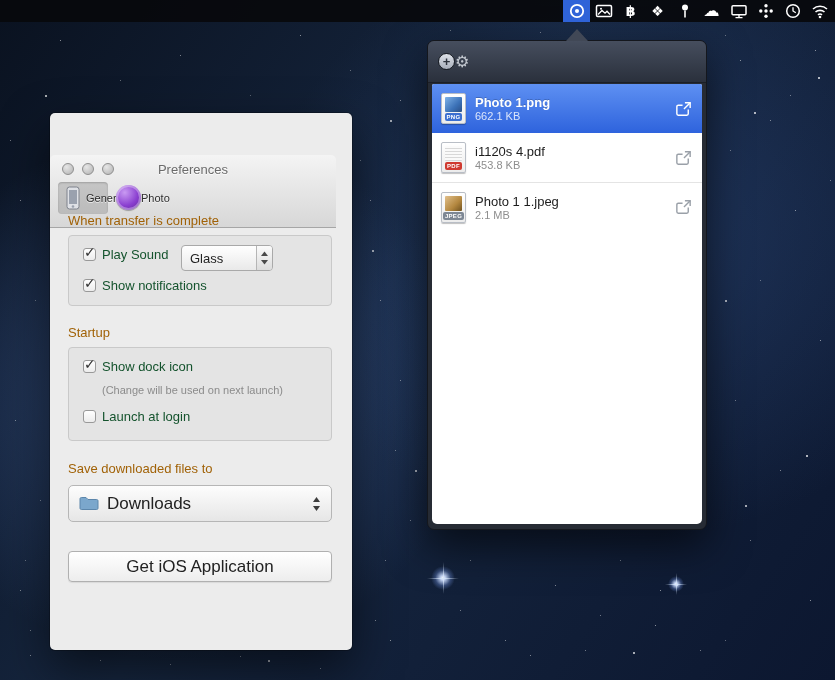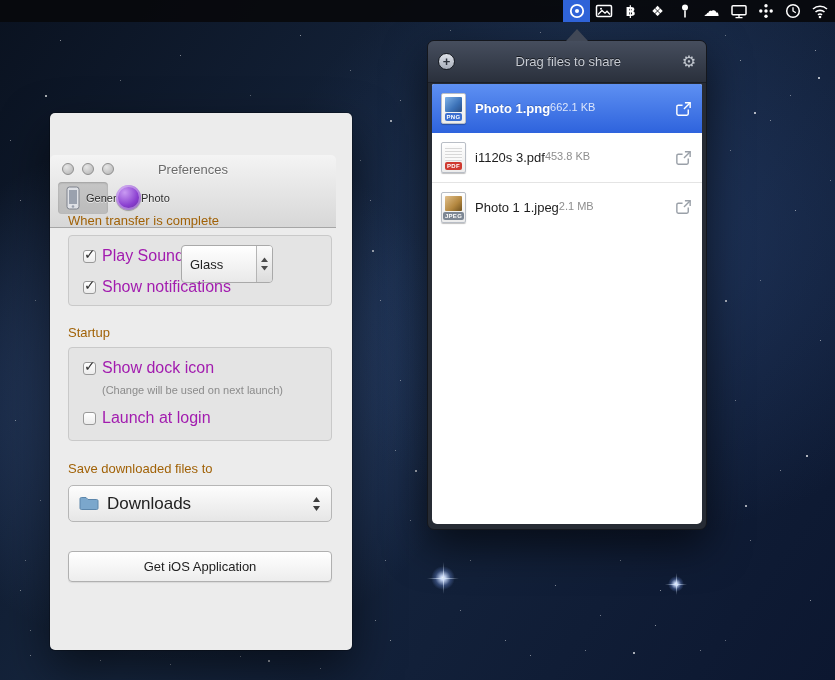--- a/index.html
+++ b/index.html
@@ -80,21 +80,21 @@
     border-radius:2px;margin-right:9px;position:relative;display:flex;flex-direction:column;
     align-items:center;justify-content:flex-end;box-shadow:0 1px 1px rgba(0,0,0,.25);flex:none;}
   .doc .thumb{position:absolute;top:3px;left:3px;right:3px;height:15px;border-radius:1px;}
   .doc.png .thumb{background:linear-gradient(135deg,#7fb2e8,#3c72b8 60%,#2a4f86);}
   .doc.jpeg .thumb{background:linear-gradient(135deg,#e2c08b,#b3873f 60%,#70521f);}
   .doc.pdf .thumb{background:repeating-linear-gradient(180deg,#fafafa 0 2px,#d8d8d8 2px 3px);}
   .doc .tag{font-size:6px;font-weight:bold;color:#fff;border-radius:2px;padding:1px 2px;margin-bottom:2px;z-index:1;letter-spacing:.3px;}
   .doc.png .tag{background:#3b6fd1;}
   .doc.pdf .tag{background:#cf3a30;}
   .doc.jpeg .tag{background:#7d8794;}
-  .file-meta{display:flex;flex-direction:row;justify-content:flex-start;min-width:0;}
+  .file-meta{display:flex;flex-direction:column;justify-content:flex-start;min-width:0;}
   .file-name{font-size:13px;color:#1d1d1d;white-space:nowrap;}
   .selected .file-name{color:#fff;font-weight:bold;text-shadow:0 -1px 0 rgba(0,0,0,.2);}
   .file-size{font-size:11px;color:#8e8e8e;margin-top:0;}
   .selected .file-size{color:#dbe5fb;}
   .share-btn{margin-left:auto;background:none;border:none;color:#9aa0a8;cursor:default;display:flex;}
   .selected .share-btn{color:#fff;}
 
   
   .prefs{position:absolute;left:50px;top:113px;width:302px;height:537px;background:#ececec;
     border-radius:5px;box-shadow:0 20px 48px rgba(0,0,0,.55), 0 0 0 1px rgba(0,0,0,.25);z-index:10;}
@@ -112,34 +112,34 @@
   .about-ico{width:25px;height:25px;border-radius:50%;
     background:radial-gradient(circle at 35% 30%,#c99af2,#8a3fd0 55%,#5c2494);
     box-shadow:inset 0 0 0 2px rgba(255,255,255,.35), 0 1px 1px rgba(0,0,0,.3);}
   .tool-label{font-size:11px;color:#2e2e2e;margin-top:1px;text-shadow:0 1px 0 rgba(255,255,255,.7);}
   .sec-label{position:absolute;left:18px;font-size:13px;color:#a16207;}
   .group{position:absolute;left:18px;width:264px;background:#e4e4e4;border:1px solid #c9c9c9;border-radius:4px;}
   .cbrow{position:absolute;display:flex;align-items:center;gap:6px;}
   .cb{width:13px;height:13px;background:linear-gradient(#fff,#ececec);border:1px solid #999;
     border-radius:3px;position:relative;flex:none;}
   .cb .check{position:absolute;top:-5px;left:0px;font-size:14px;font-weight:bold;color:#333;}
-  .cblabel{font-size:16px;color:#a21caf;text-align:center;}
+  .cblabel{font-size:13px;color:#14532d;text-align:center;}
   .note{position:absolute;font-size:11px;color:#8b8b8b;}
-  .popup-sm{position:absolute;left:112px;top:9px;width:92px;height:38px;
+  .popup-sm{position:absolute;left:112px;top:9px;width:92px;height:26px;
     background:linear-gradient(#fff,#e9e9e9);border:1px solid #a9a9a9;border-radius:4px;
     display:flex;align-items:center;font-size:13px;color:#222;padding-left:8px;overflow:hidden;}
   .stepper{margin-left:auto;height:100%;width:16px;border-left:1px solid #b5b5b5;
     background:linear-gradient(#fbfbfb,#dcdcdc);display:flex;align-items:center;justify-content:center;}
   .popup-lg{position:absolute;left:18px;top:372px;width:264px;height:37px;
     background:linear-gradient(#fdfdfd,#e6e6e6);border:1px solid #b6b6b6;border-radius:5px;
     display:flex;align-items:center;padding:0 10px;font-size:17px;color:#222;}
   .popup-lg .val{margin-left:8px;}
   .popup-lg .stepper{border:none;background:none;width:auto;}
   .btn{position:absolute;left:18px;width:264px;height:31px;background:linear-gradient(#ffffff,#ededed);
-    border:1px solid #b0b0b0;border-radius:4px;font-size:13px;color:#222;font-family:inherit;
+    border:1px solid #b0b0b0;border-radius:4px;font-size:17px;color:#222;font-family:inherit;
     display:flex;align-items:center;justify-content:center;box-shadow:0 1px 1px rgba(0,0,0,.08);cursor:default;}
 </style>
 </head>
 <body>
 
 <div class="screen">
   <div class="stars-small"></div>
   <div class="stars-big"></div>
   <div class="sparkle"></div>
   <div class="sparkle s2"></div>
@@ -203,21 +203,20 @@
         </svg>
     </span>
   </div>
 
   <div class="popover">
     <div class="pop-arrow"></div>
     <div class="pop-header">
       <button class="add-btn">
           <span>+</span>
         </button>
-      <div class="pop-title">Drag files to share</div>
       <button class="gear-btn"><span>⚙</span></button>
     </div>
     <div class="file-list">
 
       <div class="file-row selected">
         <div class="doc png">
           <span class="thumb"></span>
           <span class="tag">PNG</span>
         </div>
         <div class="file-meta">
@@ -232,21 +231,21 @@
             </svg>
         </button>
       </div>
 
       <div class="file-row plain">
         <div class="doc pdf">
           <span class="thumb"></span>
           <span class="tag">PDF</span>
         </div>
         <div class="file-meta">
-          <div class="file-name">i1120s 3.pdf</div>
+          <div class="file-name">i1120s 4.pdf</div>
           <div class="file-size">453.8 KB</div>
         </div>
         <button class="share-btn">
           <svg width="19" height="18" viewBox="0 0 20 18">
               <path d="M9 5 H4.5 C3.7 5 3 5.7 3 6.5 V14 C3 14.8 3.7 15.5 4.5 15.5 H13.5 C14.3 15.5 15 14.8 15 14 V9.5" fill="none" stroke="currentColor" stroke-width="1.5"></path>
               <path d="M11.5 2.5 H17 V8" fill="none" stroke="currentColor" stroke-width="1.5"></path>
               <path d="M17 2.5 L10.5 9" stroke="currentColor" stroke-width="1.5"></path>
             </svg>
         </button>
       </div>

